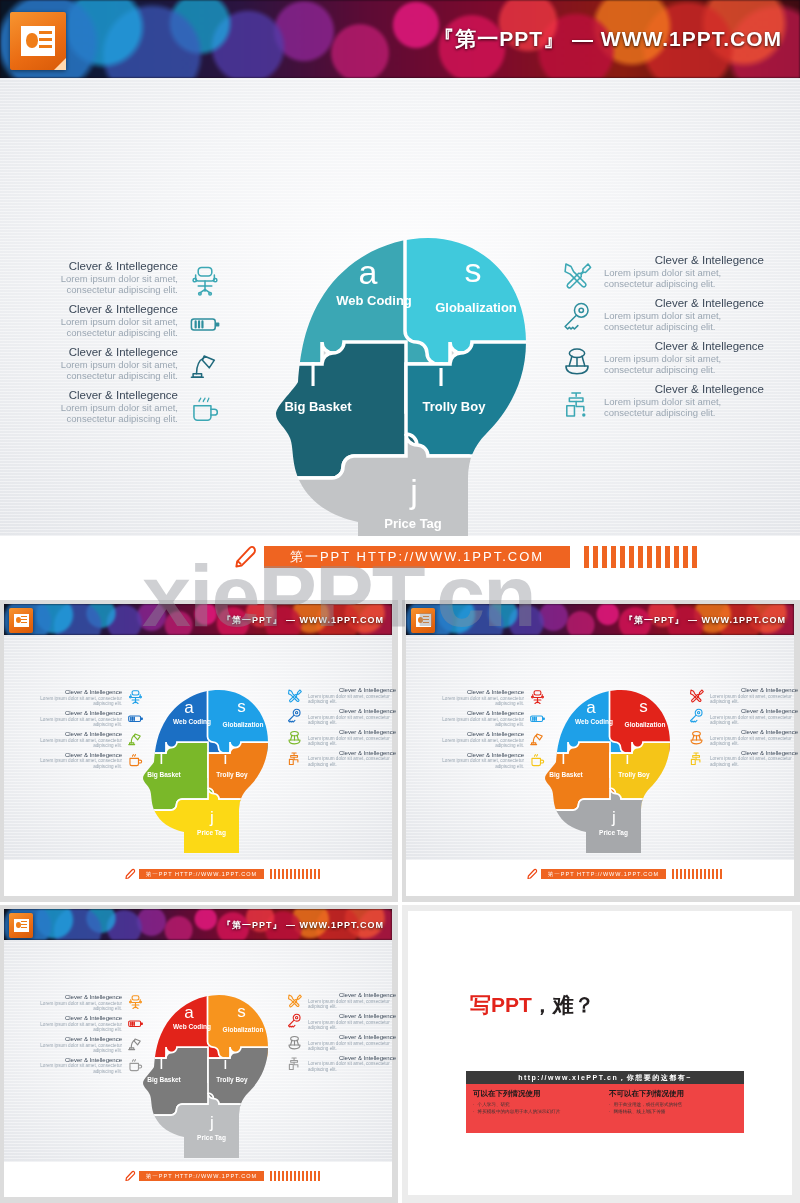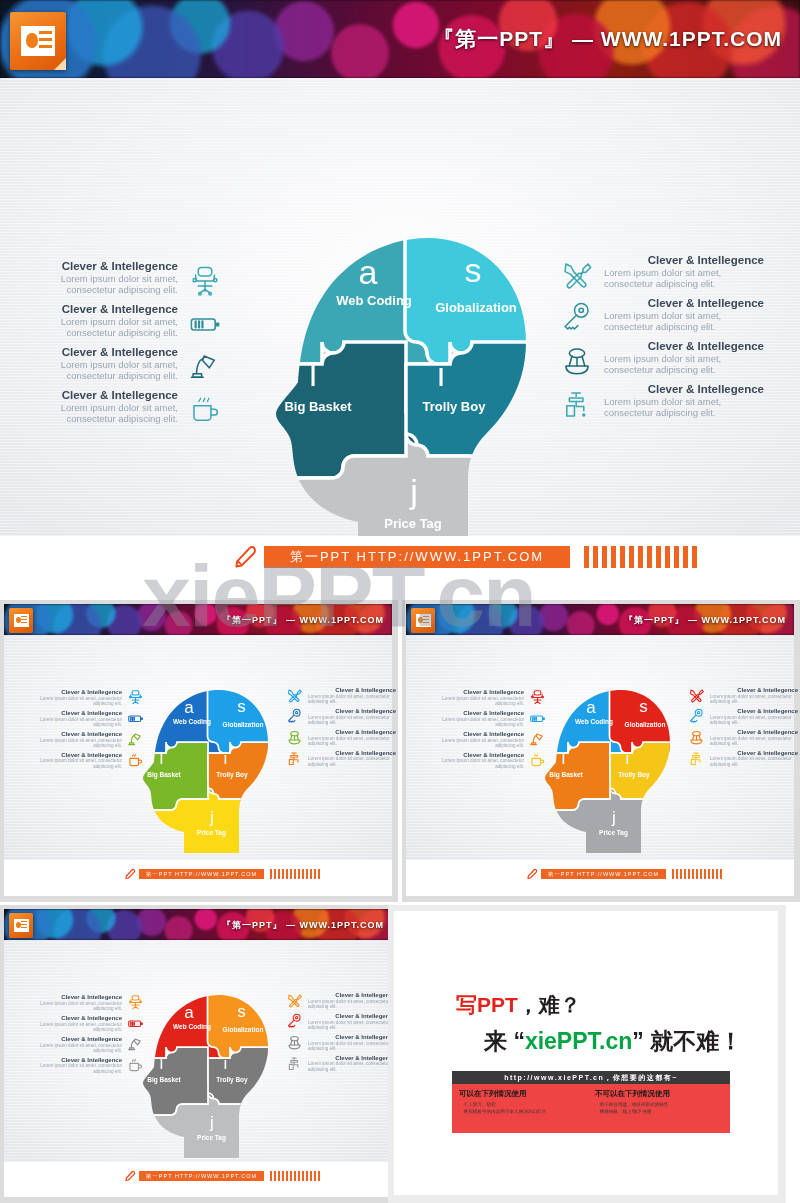--- a/index.html
+++ b/index.html
@@ -95,21 +95,21 @@
     position:absolute; inset:0;
     background-image:
       repeating-linear-gradient(0deg, rgba(255,255,255,.45) 0 1px, transparent 1px 3px);
     pointer-events:none;
   }
 
   
   .txt-col { position: absolute; display: flex; flex-direction: column; }
   .item { display: flex; align-items: flex-start; }
   .item .txt .h {
-    font-weight: bold;
+    font-weight: normal;
     color: #3b4858;
     line-height: 1.12;
     text-align: right;
   }
   .item .txt .p {
     color: #9aa6b2;
     line-height: 1.22;
   }
   .col-left .item { flex-direction: row; }
   .col-left .txt { text-align: right; }
@@ -920,27 +920,24 @@
           <i style="width:2px;height:10px;"></i>
             <i style="width:2px;height:10px;"></i>
             <i style="width:2px;height:10px;"></i>
           <i style="width:2px;height:10px;"></i>
         </div>
       </div>
     </div>
   </div>
 </div>
 
-<div class="promo" style="left:388px; top:905px; width:398px; height:298px; background:#ececec;">
+<div class="promo" style="left:402px; top:905px; width:398px; height:298px; background:#ececec;">
   <div style="position:absolute; left:6px; top:6px; right:8px; bottom:8px; background:#fff;">
     <div class="promo-l1" style="position:absolute; left:62px; top:80px; font-size:21px;">
       <span class="promo-red">写PPT</span><span class="promo-dark">，难？</span>
-    </div>
-    <div class="promo-l2" style="position:absolute; left:90px; top:115px; font-size:23px;">
-      <span class="promo-dark">来 “</span><span class="promo-green">xiePPT.cn</span><span class="promo-dark">” 就不难！</span>
     </div>
 
     <div class="lic" style="left:58px; top:160px; width:278px; height:62px;">
       <div class="lic-bar" style="height:13px; font-size:7px;">http://www.xiePPT.cn，你想要的这都有~</div>
       <div class="lic-cols" style="padding:5px 7px; gap:8px;">
         <div class="lic-col">
           <div class="t" style="font-size:7.5px; margin-bottom:3px;">可以在下列情况使用</div>
           <div class="b" style="font-size:4.6px; gap:3px; margin-bottom:2px;">
             <span class="dot">·</span>
             <span>个人学习、研究</span>

